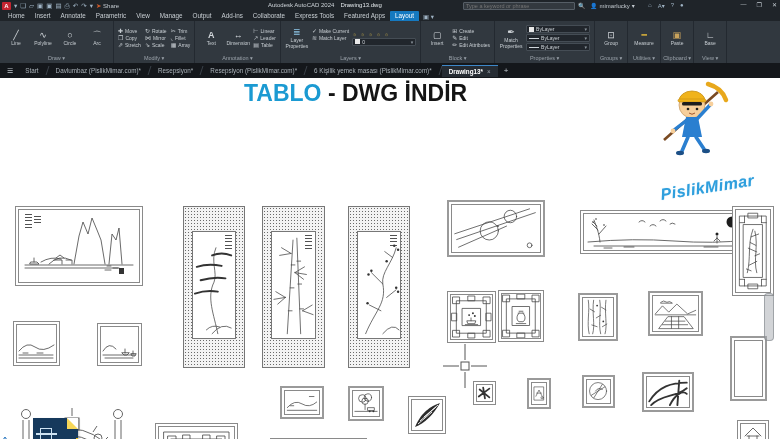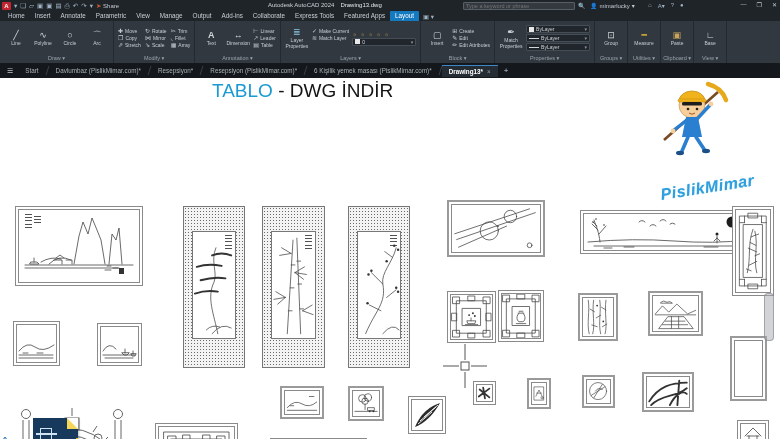--- a/index.html
+++ b/index.html
@@ -54,21 +54,21 @@
   .doctabs{position:absolute;left:0;top:63px;width:780px;height:15px;background:#14171b;display:flex;align-items:center;font-size:6.3px;color:#a9b1b8;padding-left:2px;}
   .dmenu{color:#c3cad0;font-size:7px;padding:0 5px;}
   .dtab{padding:2px 7px;white-space:nowrap;}
   .dtab.active{background:#262c33;color:#fff;font-weight:bold;border-top:1px solid #3d87c8;}
   .dtab .x{margin-left:4px;color:#9aa2aa;font-weight:normal;}
   .dsep{width:1px;height:9px;background:#3a4148;transform:skewX(-18deg);margin:0 1px;}
   .dplus{margin-left:6px;color:#c3cad0;font-size:8px;}
 
   
   .canvas{position:absolute;left:0;top:78px;width:780px;height:361px;background:#fff;overflow:hidden;}
-  .cv-title{position:absolute;left:212px;top:2px;font-size:19px;font-weight:normal;letter-spacing:0px;white-space:nowrap;}
+  .cv-title{position:absolute;left:244px;top:2px;font-size:23px;font-weight:bold;letter-spacing:0px;white-space:nowrap;}
   .cv-title .hl{color:#1b9ad2;}
   .cv-title .rest{color:#141414;}
 
   .fr{position:absolute;background:#fff;border:1px solid #8a8a8a;padding:2px;}
   .fr .in{width:100%;height:100%;border:1px solid #8a8a8a;position:relative;overflow:hidden;background:#fff;}
   .fr.thick{border-width:2px;border-color:#9a9a9a;}
   svg{display:block;}
   .sk{stroke:#444;fill:none;stroke-width:.8;stroke-linecap:round;stroke-linejoin:round;}
   .skb{stroke:#333;fill:none;stroke-width:2;stroke-linecap:round;}
   .check{background:radial-gradient(circle,#6a6a6a .8px,transparent .95px) 0 0/3px 3px,#f3f3f3;border:1px solid #777;position:absolute;}

